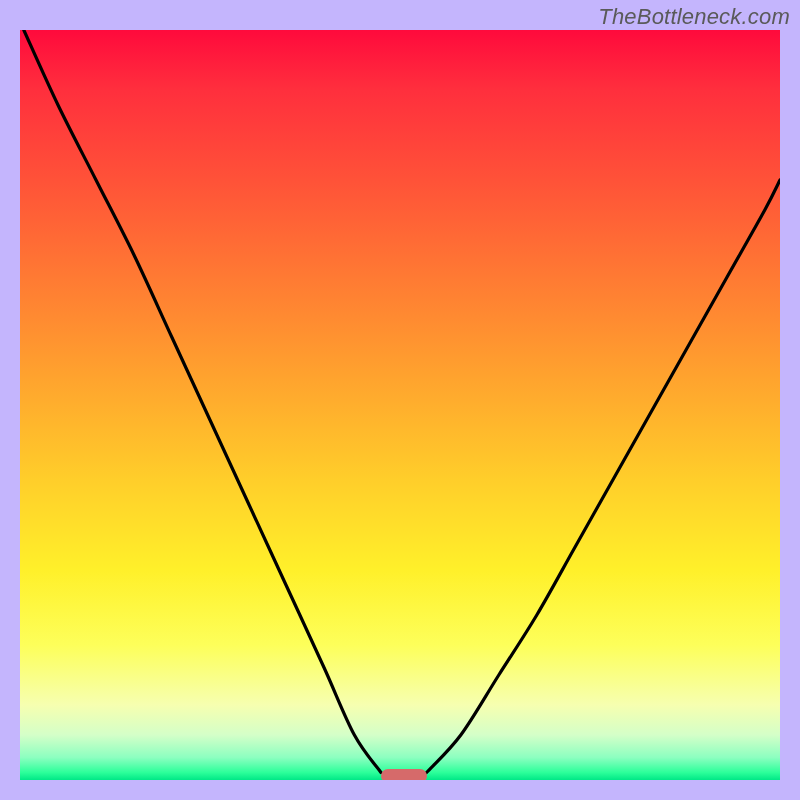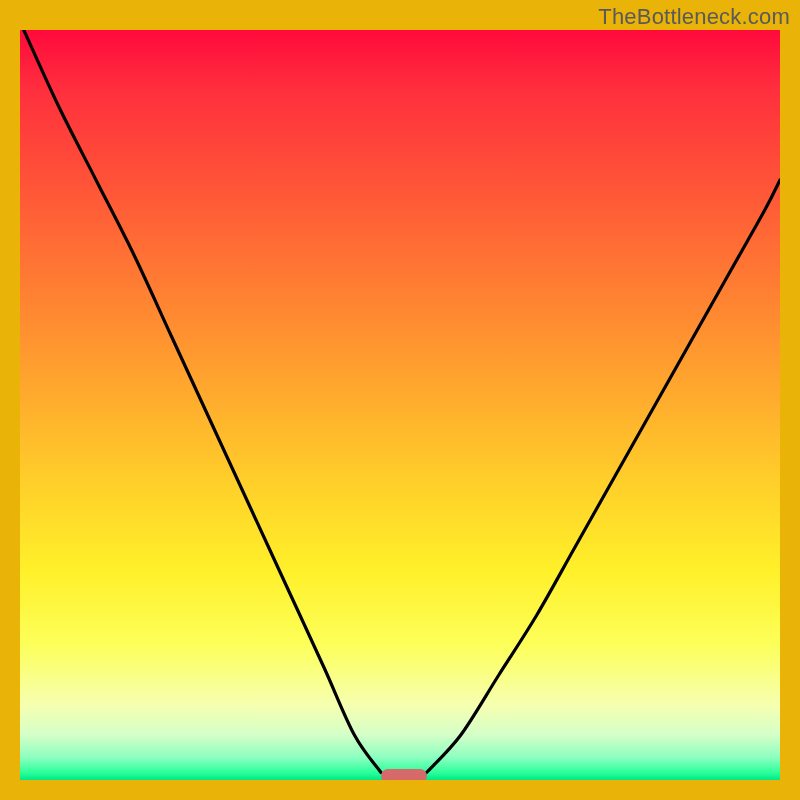--- a/index.html
+++ b/index.html
@@ -8,21 +8,22 @@
     width: 800px;
     height: 800px;
     background: #000;
     overflow: hidden;
     font-family: Arial, Helvetica, sans-serif;
   }
   .frame {
     position: relative;
     width: 800px;
     height: 800px;
-    background: #eab308;
+    background: #c4b5fd;
+    font-style: italic;
   }
   .watermark {
     position: absolute;
     top: 4px;
     right: 10px;
     color: #5a5a5a;
     font-size: 22px;
     font-weight: 400;
     letter-spacing: 0.2px;
     z-index: 10;

